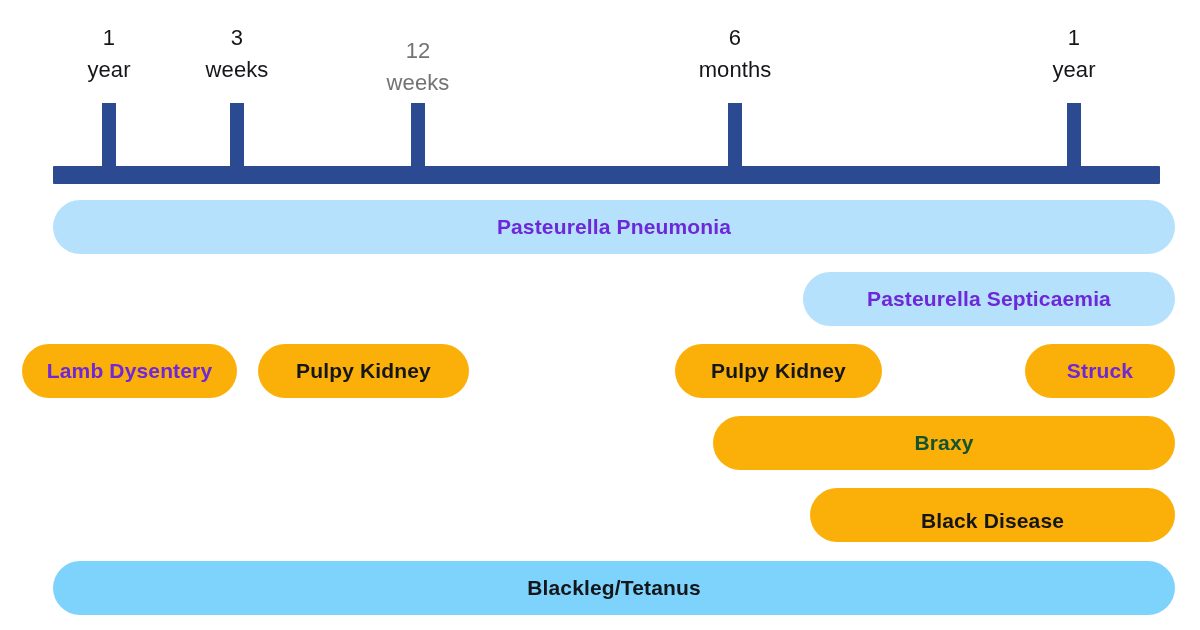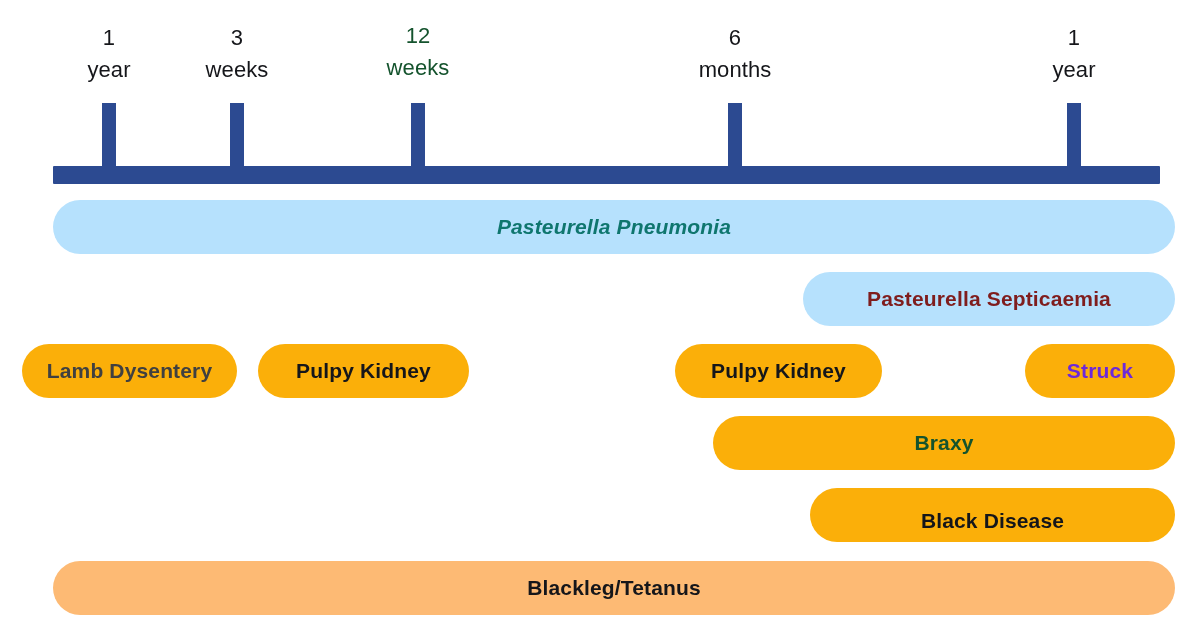--- a/index.html
+++ b/index.html
@@ -73,58 +73,58 @@
   }
 </style>
 </head>
 <body>
 
 <div id="canvas">
 
   <div id="tick-labels">
       <div class="tick-label" style="left: 9px; top: 22px; width: 200px; color: rgb(21, 22, 26);"><span class="tick-num">1</span><span class="tick-unit">year</span></div>
       <div class="tick-label" style="left: 137px; top: 22px; width: 200px; color: rgb(21, 22, 26);"><span class="tick-num">3</span><span class="tick-unit">weeks</span></div>
-      <div class="tick-label" style="left: 318px; top: 20px; width: 200px; color: #14532d;"><span class="tick-num">12</span><span class="tick-unit">weeks</span></div>
+      <div class="tick-label" style="left: 318px; top: 35px; width: 200px; color: #737373;"><span class="tick-num">12</span><span class="tick-unit">weeks</span></div>
       <div class="tick-label" style="left: 635px; top: 22px; width: 200px; color: rgb(21, 22, 26);"><span class="tick-num">6</span><span class="tick-unit">months</span></div>
       <div class="tick-label" style="left: 974px; top: 22px; width: 200px; color: rgb(21, 22, 26);"><span class="tick-num">1</span><span class="tick-unit">year</span></div>
     </div>
 
   <div id="tick-marks">
       <div class="tick-mark" style="left: 102px; top: 103px; width: 14px; height: 66px; background: rgb(44, 74, 145);"></div>
       <div class="tick-mark" style="left: 230px; top: 103px; width: 14px; height: 66px; background: rgb(44, 74, 145);"></div>
       <div class="tick-mark" style="left: 411px; top: 103px; width: 14px; height: 66px; background: rgb(44, 74, 145);"></div>
       <div class="tick-mark" style="left: 728px; top: 103px; width: 14px; height: 66px; background: rgb(44, 74, 145);"></div>
       <div class="tick-mark" style="left: 1067px; top: 103px; width: 14px; height: 66px; background: rgb(44, 74, 145);"></div>
     </div>
 
   <div class="axis-line" id="axis-line" style="left: 53px; top: 166px; width: 1107px; height: 18px; background: rgb(44, 74, 145);"></div>
 
   <div id="bars">
       <div class="bar blue" style="left: 53px; top: 200px; width: 1122px; height: 54px; background: rgb(182, 225, 253);">
-        <span class="bar-label" style="color: #0f766e; font-style: italic;">Pasteurella Pneumonia</span>
+        <span class="bar-label" style="color: #6d28d9;">Pasteurella Pneumonia</span>
       </div>
       <div class="bar blue" style="left: 803px; top: 272px; width: 372px; height: 54px; background: rgb(182, 225, 253);">
-        <span class="bar-label" style="color: #7f1d1d;">Pasteurella Septicaemia</span>
+        <span class="bar-label" style="color: #6d28d9;">Pasteurella Septicaemia</span>
       </div>
       <div class="bar orange" style="left: 22px; top: 344px; width: 215px; height: 54px; background: rgb(251, 175, 9);">
-        <span class="bar-label" style="color: #404040;">Lamb Dysentery</span>
+        <span class="bar-label" style="color: #6d28d9;">Lamb Dysentery</span>
       </div>
       <div class="bar orange" style="left: 258px; top: 344px; width: 211px; height: 54px; background: rgb(251, 175, 9);">
         <span class="bar-label" style="color: rgb(21, 22, 26);">Pulpy Kidney</span>
       </div>
       <div class="bar orange" style="left: 675px; top: 344px; width: 207px; height: 54px; background: rgb(251, 175, 9);">
         <span class="bar-label" style="color: rgb(21, 22, 26);">Pulpy Kidney</span>
       </div>
       <div class="bar orange" style="left: 1025px; top: 344px; width: 150px; height: 54px; background: rgb(251, 175, 9);">
         <span class="bar-label" style="color: #6d28d9;">Struck</span>
       </div>
       <div class="bar orange" style="left: 713px; top: 416px; width: 462px; height: 54px; background: rgb(251, 175, 9);">
         <span class="bar-label" style="color: #14532d;">Braxy</span>
       </div>
       <div class="bar orange" style="left: 810px; top: 488px; width: 365px; height: 54px; background: rgb(251, 175, 9);">
         <span class="bar-label" style="color: rgb(21, 22, 26); margin-top: 11px;">Black Disease</span>
       </div>
-      <div class="bar orange" style="left: 53px; top: 561px; width: 1122px; height: 54px; background: #fdba74;">
+      <div class="bar orange" style="left: 53px; top: 561px; width: 1122px; height: 54px; background: #7dd3fc;">
         <span class="bar-label" style="color: rgb(21, 22, 26);">Blackleg/Tetanus</span>
       </div>
     </div>
 
 </div>
 
 </body></html>

